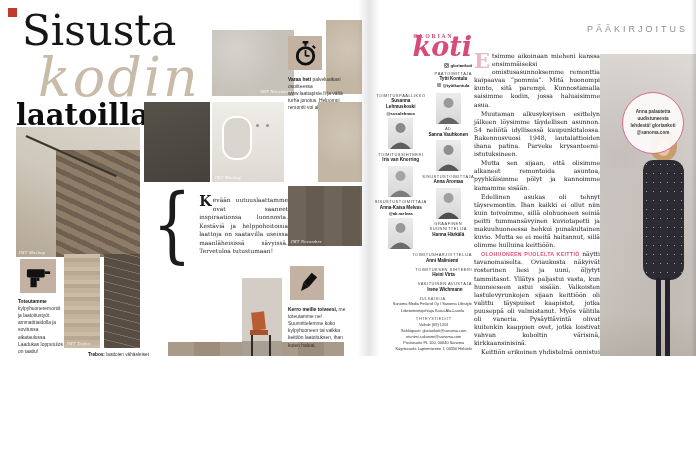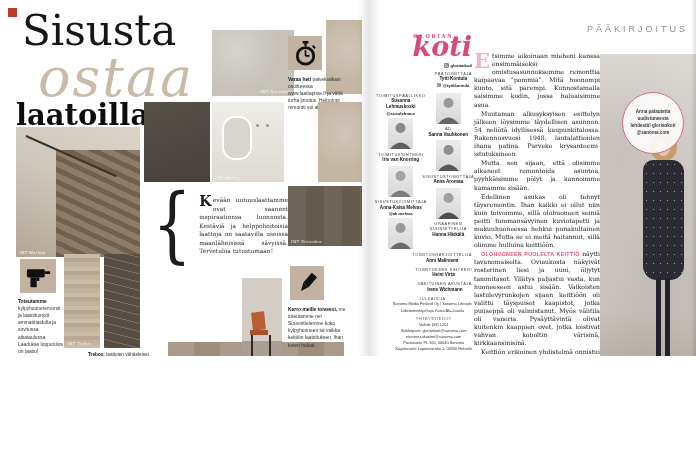--- a/index.html
+++ b/index.html
@@ -112,21 +112,21 @@
 </style>
 </head>
 <body>
 
 <div id="spread">
 
   <section>
     <div class="redsq"></div>
 
     <div class="h-sisusta">Sisusta</div>
-    <div class="h-kotisi">ostaa</div>
+    <div class="h-kotisi">kodin</div>
     <div class="h-laatoilla">laatoilla</div>
 
     <div class="ph t-gray" style="left:212px;top:30px;width:82px;height:66px;">
       <span class="cap right">IMT Novembre</span>
     </div>
     <div class="ph t-tan" style="left:326px;top:20px;width:36px;height:74px;"></div>
 
     <div class="iconbox" style="left:288px;top:36px;width:34px;height:34px;">
       <svg width="23" height="25" viewBox="0 0 24 26">
         <rect x="9" y="0" width="6" height="2.6" fill="#111"></rect>

